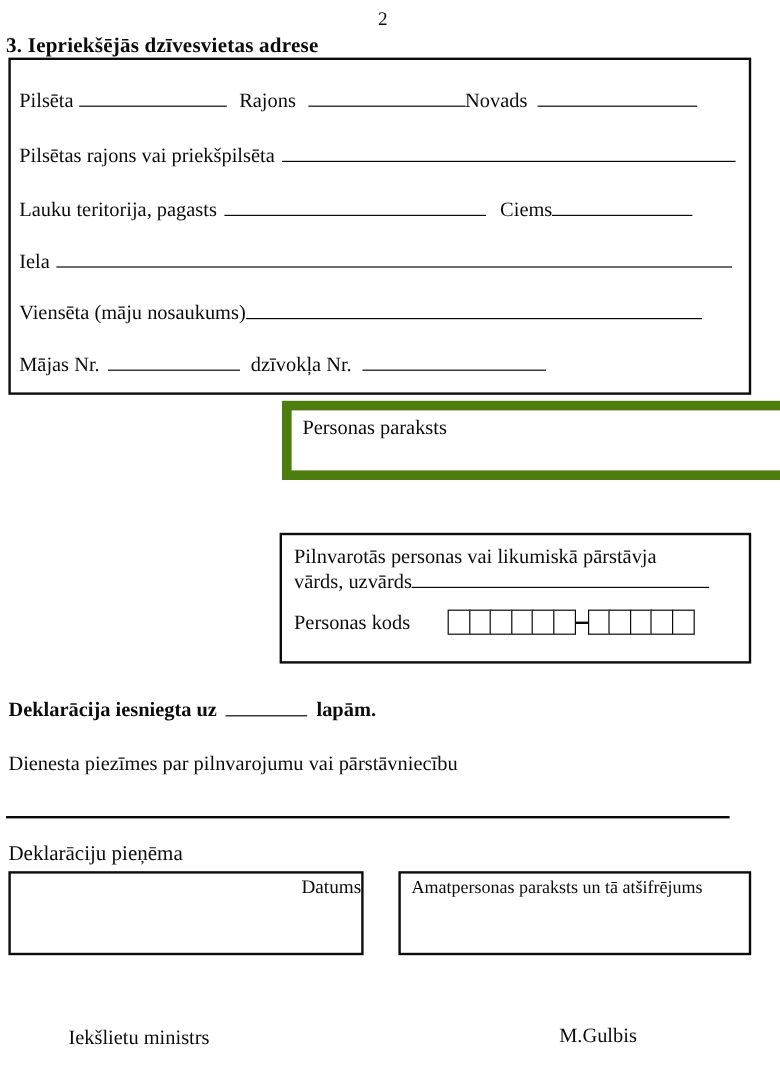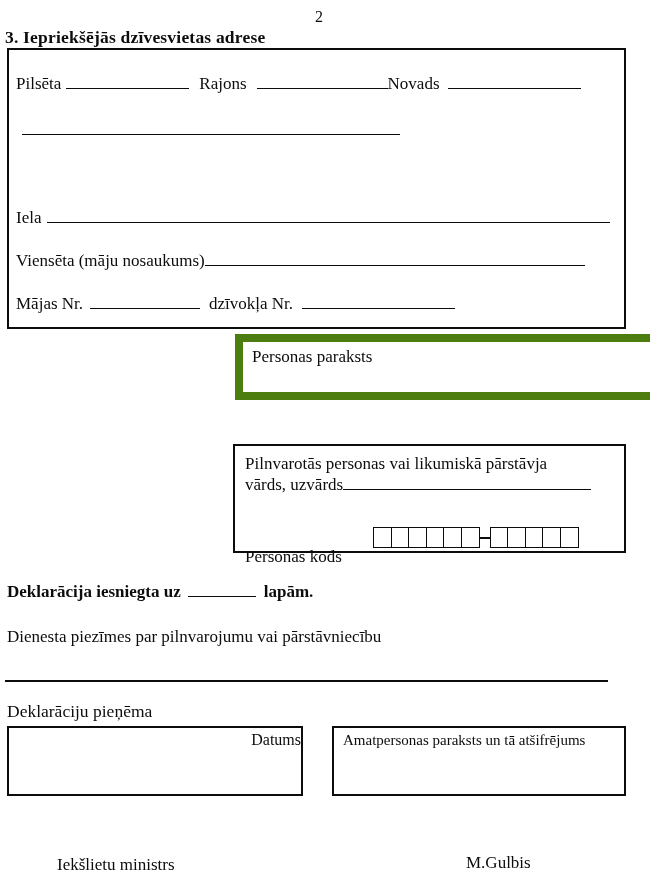--- a/index.html
+++ b/index.html
@@ -55,21 +55,21 @@
     border: 2px solid #0c0c0c;
     padding: 7px 0 0 10px;
     line-height: 21px;
   }
   .rep-line2 { white-space: nowrap; }
   .kods-row {
     margin-top: 13px;
     display: flex;
     align-items: center;
   }
-  .kods-label { width: 128px; margin-top: 38px; }
+  .kods-label { width: 128px; }
   .cell-group { display: flex; }
   .kods-cell {
     width: 19px; height: 21px;
     border: 1.5px solid #0c0c0c;
     margin-left: -1.5px;
     background: #fff;
   }
   .kods-cell:first-child { margin-left: 0; }
   .kods-dash { width: 10px; height: 2px; background: #0c0c0c; }
 
@@ -108,21 +108,24 @@
 
 <div class="abs page-number">2</div>
 
 <div class="abs section-heading">3. Iepriekšējās dzīvesvietas adrese</div>
 
 <div class="abs address-box">
   <div class="address-row r1">
     <span>Pilsēta</span><span class="blank" style="width:123px; margin-left:5px;"></span><span style="margin-left:10px;">Rajons</span><span class="blank" style="width:131px; margin-left:10px;"></span><span style="">Novads</span><span class="blank" style="width:133px; margin-left:8px;"></span>
   </div>
   <div class="address-row r2">
-    <span class="blank" style="width:378px; margin-left:6px;"></span>
+    <span>Pilsētas rajons vai priekšpilsēta</span><span class="blank" style="width:378px; margin-left:6px;"></span>
+  </div>
+  <div class="address-row r3">
+    <span>Lauku teritorija, pagasts</span><span class="blank" style="width:218px; margin-left:6px;"></span><span style="margin-left:12px;">Ciems</span><span class="blank" style="width:117px;"></span>
   </div>
   <div class="address-row r4">
     <span>Iela</span><span class="blank" style="width:563px; margin-left:6px;"></span>
   </div>
   <div class="address-row r5">
     <span>Viensēta (māju nosaukums)</span><span class="blank" style="width:380px;"></span>
   </div>
   <div class="address-row r6">
     <span>Mājas Nr.</span><span class="blank" style="width:110px; margin-left:7px;"></span><span style="margin-left:9px;">dzīvokļa Nr.</span><span class="blank" style="width:153px; margin-left:9px;"></span>
   </div>

